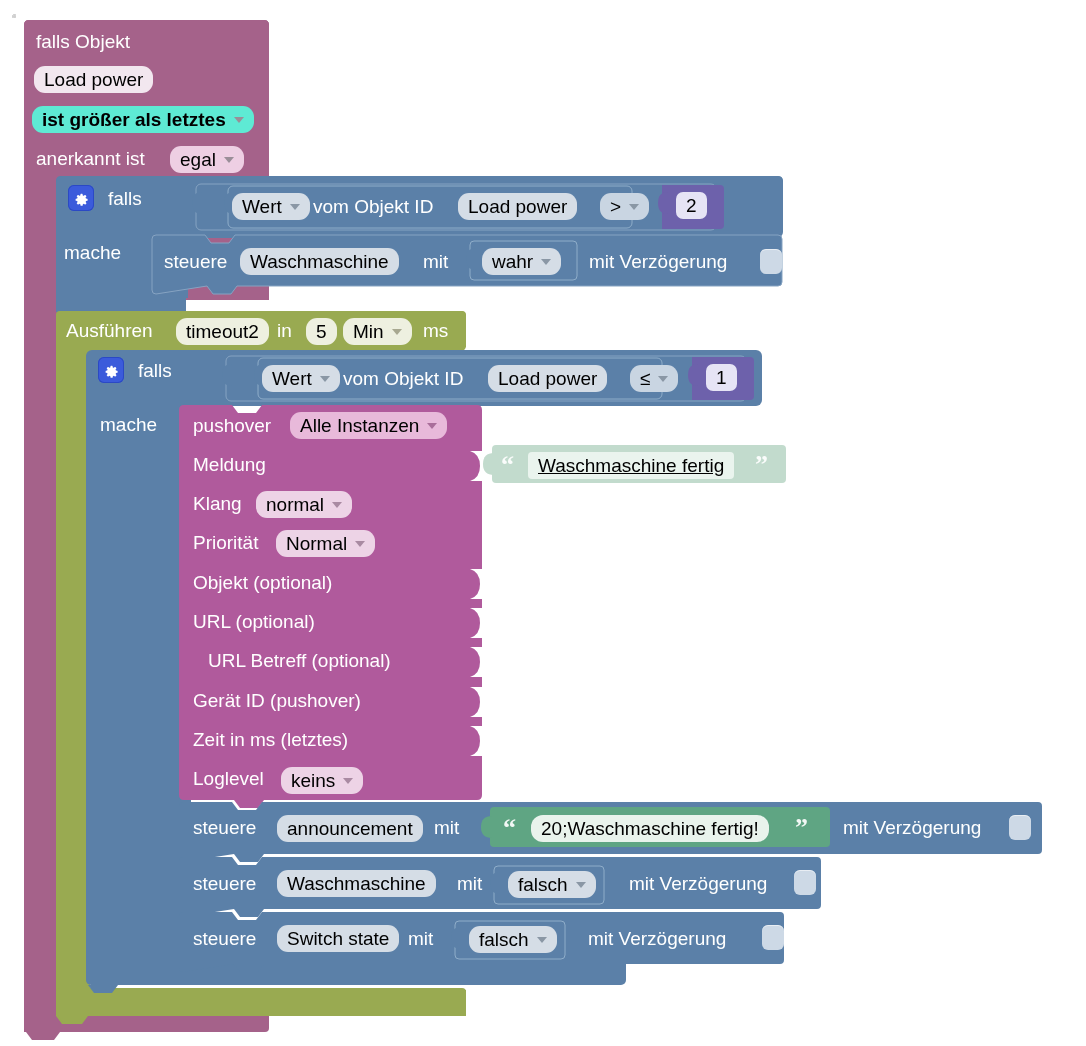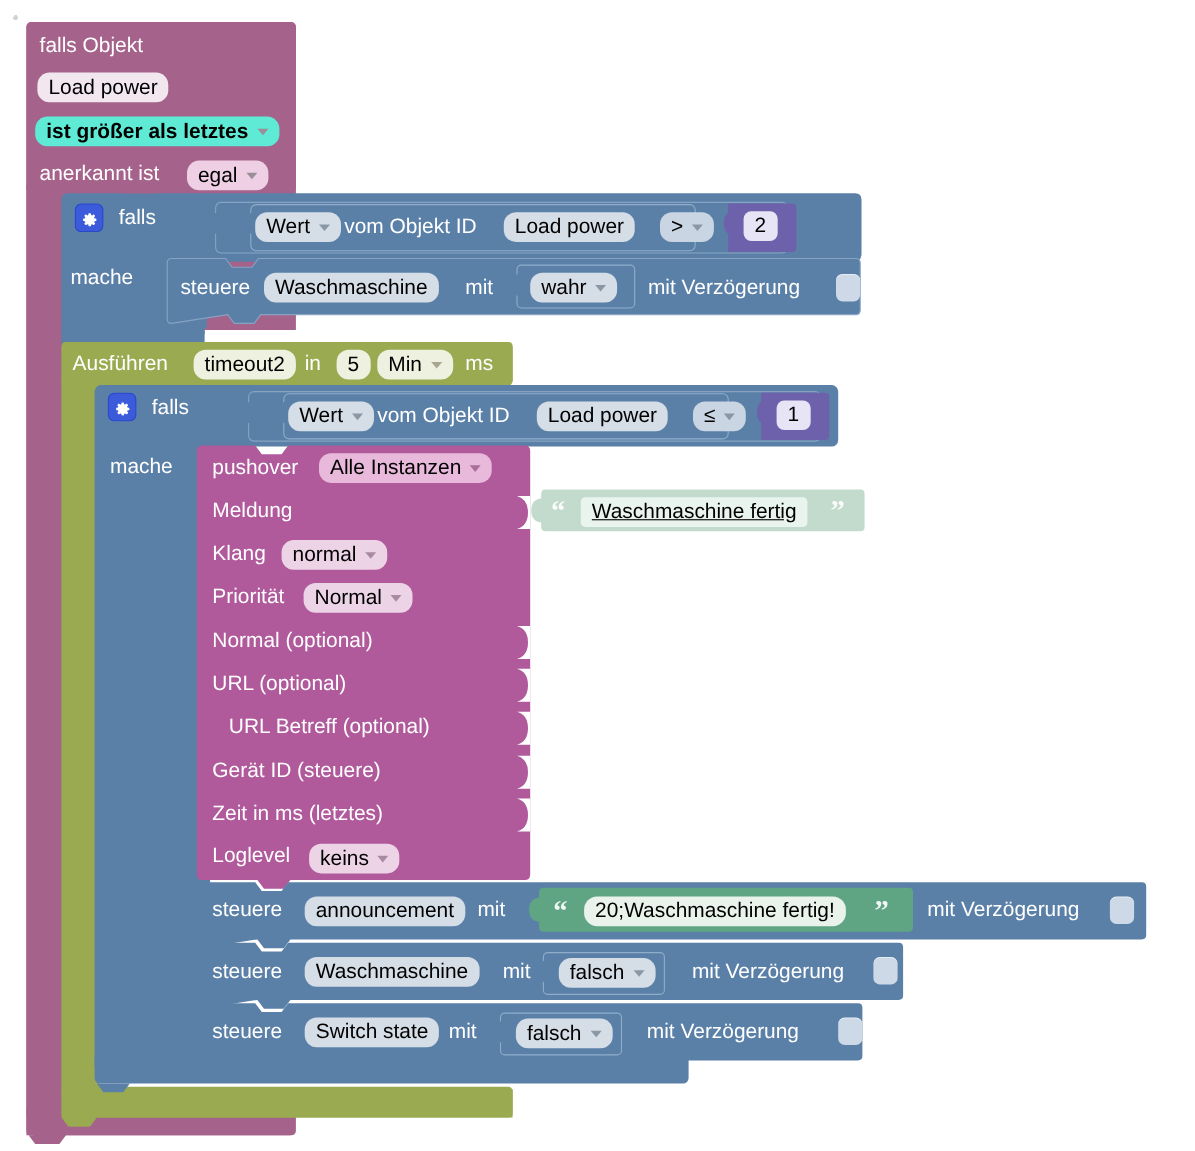--- a/index.html
+++ b/index.html
@@ -243,24 +243,24 @@
 
 <div class="blk-label" style="left:193px; top:416px;">pushover</div>
 <div class="field" style="left:290px; top:412px; background:#e8b9da;">
   <span>Alle Instanzen</span>
     <i class="caret" style="border-top-color:#a96e9a;"></i>
 </div>
 
 <div class="blk-label" style="left:193px; top:455px;">Meldung</div>
 <div class="blk-label" style="left:193px; top:494px;">Klang</div>
 <div class="blk-label" style="left:193px; top:533px;">Priorität</div>
-<div class="blk-label" style="left:193px; top:573px;">Normal (optional)</div>
+<div class="blk-label" style="left:193px; top:573px;">Objekt (optional)</div>
 <div class="blk-label" style="left:193px; top:612px;">URL (optional)</div>
 <div class="blk-label" style="left:208px; top:651px;">URL Betreff (optional)</div>
-<div class="blk-label" style="left:193px; top:691px;">Gerät ID (steuere)</div>
+<div class="blk-label" style="left:193px; top:691px;">Gerät ID (pushover)</div>
 <div class="blk-label" style="left:193px; top:730px;">Zeit in ms (letztes)</div>
 <div class="blk-label" style="left:193px; top:769px;">Loglevel</div>
 
 <div class="field" style="left:256px; top:491px; background:#edd3e6;">
   <span>normal</span>
     <i class="caret" style="border-top-color:#a98aa2;"></i>
 </div>
 <div class="field" style="left:276px; top:530px; background:#edd3e6;">
   <span>Normal</span>
     <i class="caret" style="border-top-color:#a98aa2;"></i>

